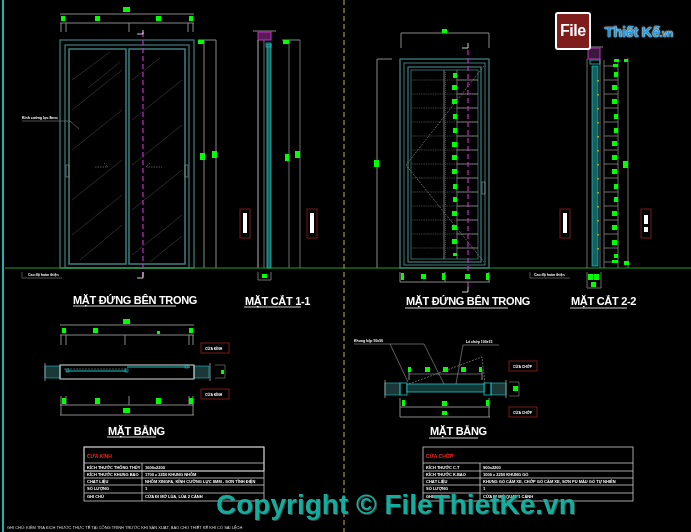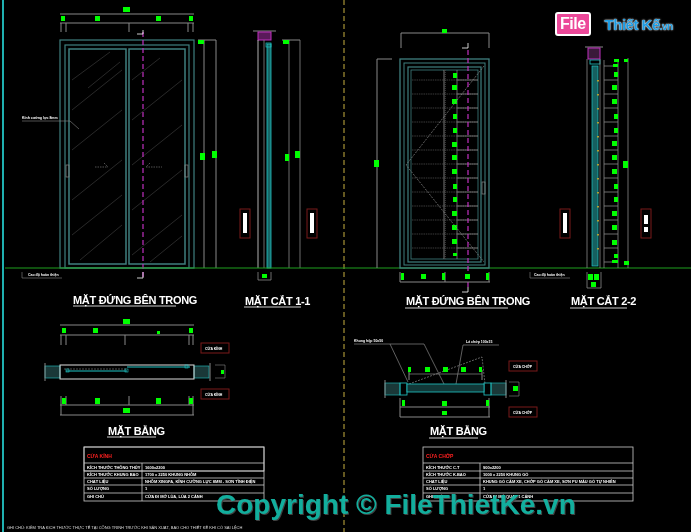--- a/index.html
+++ b/index.html
@@ -4,21 +4,21 @@
 <style>
   html, body { margin: 0; padding: 0; background: #000; }
   body { width: 691px; height: 532px; overflow: hidden; position: relative; font-family: "Liberation Sans", sans-serif; }
   #canvas { position: absolute; left: 0; top: 0; width: 691px; height: 532px; }
   .ttl { font-family: "Liberation Sans", sans-serif; font-weight: bold; fill: #fff; font-size: 11px; letter-spacing: -0.3px; }
   .lbl { font-family: "Liberation Sans", sans-serif; fill: #fff; font-size: 3.5px; font-weight: bold; }
   .tbl { font-family: "Liberation Sans", sans-serif; fill: #fff; font-size: 4px; font-weight: bold; }
   .tblh { font-family: "Liberation Sans", sans-serif; fill: #ff2020; font-size: 5px; font-weight: bold; }
   .note { font-family: "Liberation Sans", sans-serif; fill: #ddd; font-size: 4px; }
   .logo { position: absolute; left: 555px; top: 12px; display: flex; align-items: center; }
-  .logo .file { background: #ec4899; color: #fff; font-weight: bold; font-size: 16px; padding: 1px 3px; border-radius: 3px; border: 2px solid #fff; font-family: "Liberation Sans", sans-serif; letter-spacing: -0.5px; }
+  .logo .file { background: #7f1d1d; color: #fff; font-weight: bold; font-size: 16px; padding: 8px 3px; border-radius: 3px; border: 2px solid #fff; font-family: "Liberation Sans", sans-serif; letter-spacing: -0.5px; }
   .logo .rest { color: #1e9be0; font-weight: bold; font-size: 15px; margin-left: 14px; font-family: "Liberation Sans", sans-serif; text-shadow: 0 0 2px #fff, 0 0 1px #fff; letter-spacing: -0.5px; }
   .logo .rest small { font-size: 10px; }
   .copyright { position: absolute; left: 216px; top: 489px; color: #14b8a6; font-size: 28px; font-weight: bold; font-family: "Liberation Sans", sans-serif; text-shadow: 1px 1px 0 #444; white-space: nowrap; opacity: 0.95; }
 </style>
 </head>
 <body>
 
 <svg id="canvas" viewBox="0 0 691 532" xmlns="http://www.w3.org/2000/svg">
 
   <line x1="3" y1="0" x2="3" y2="532" stroke="#1fb0b0" stroke-width="2"></line>

